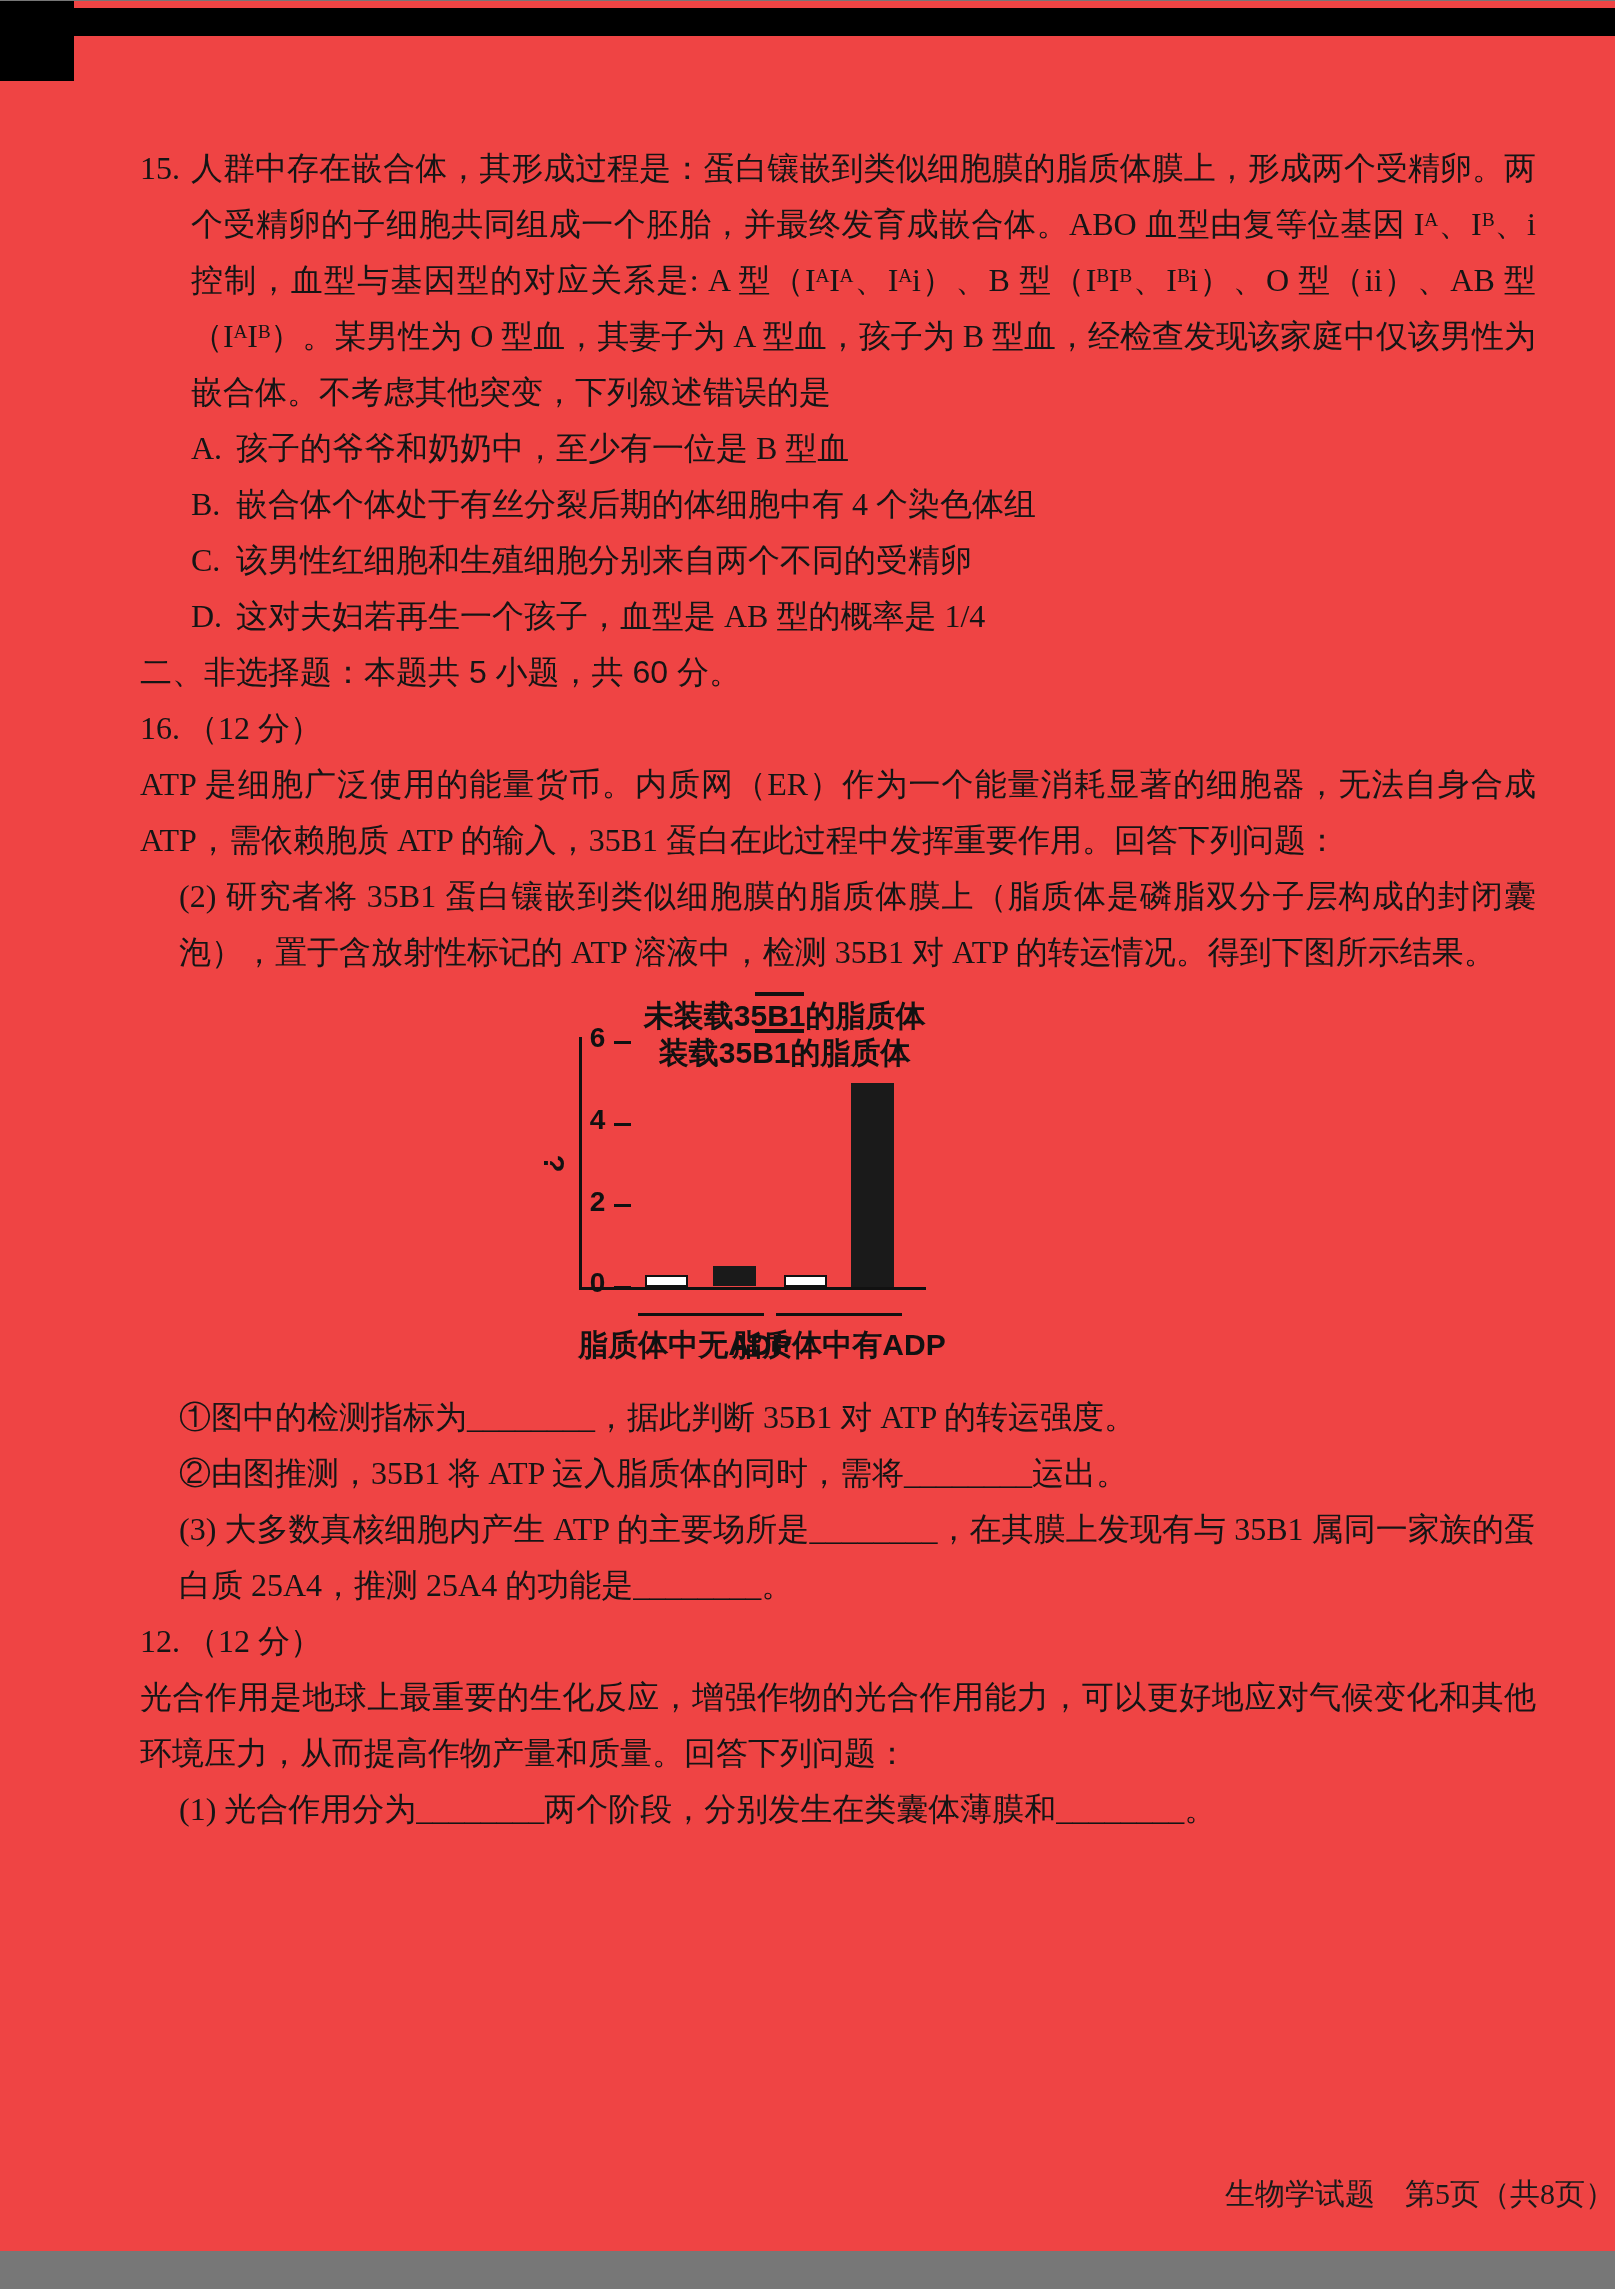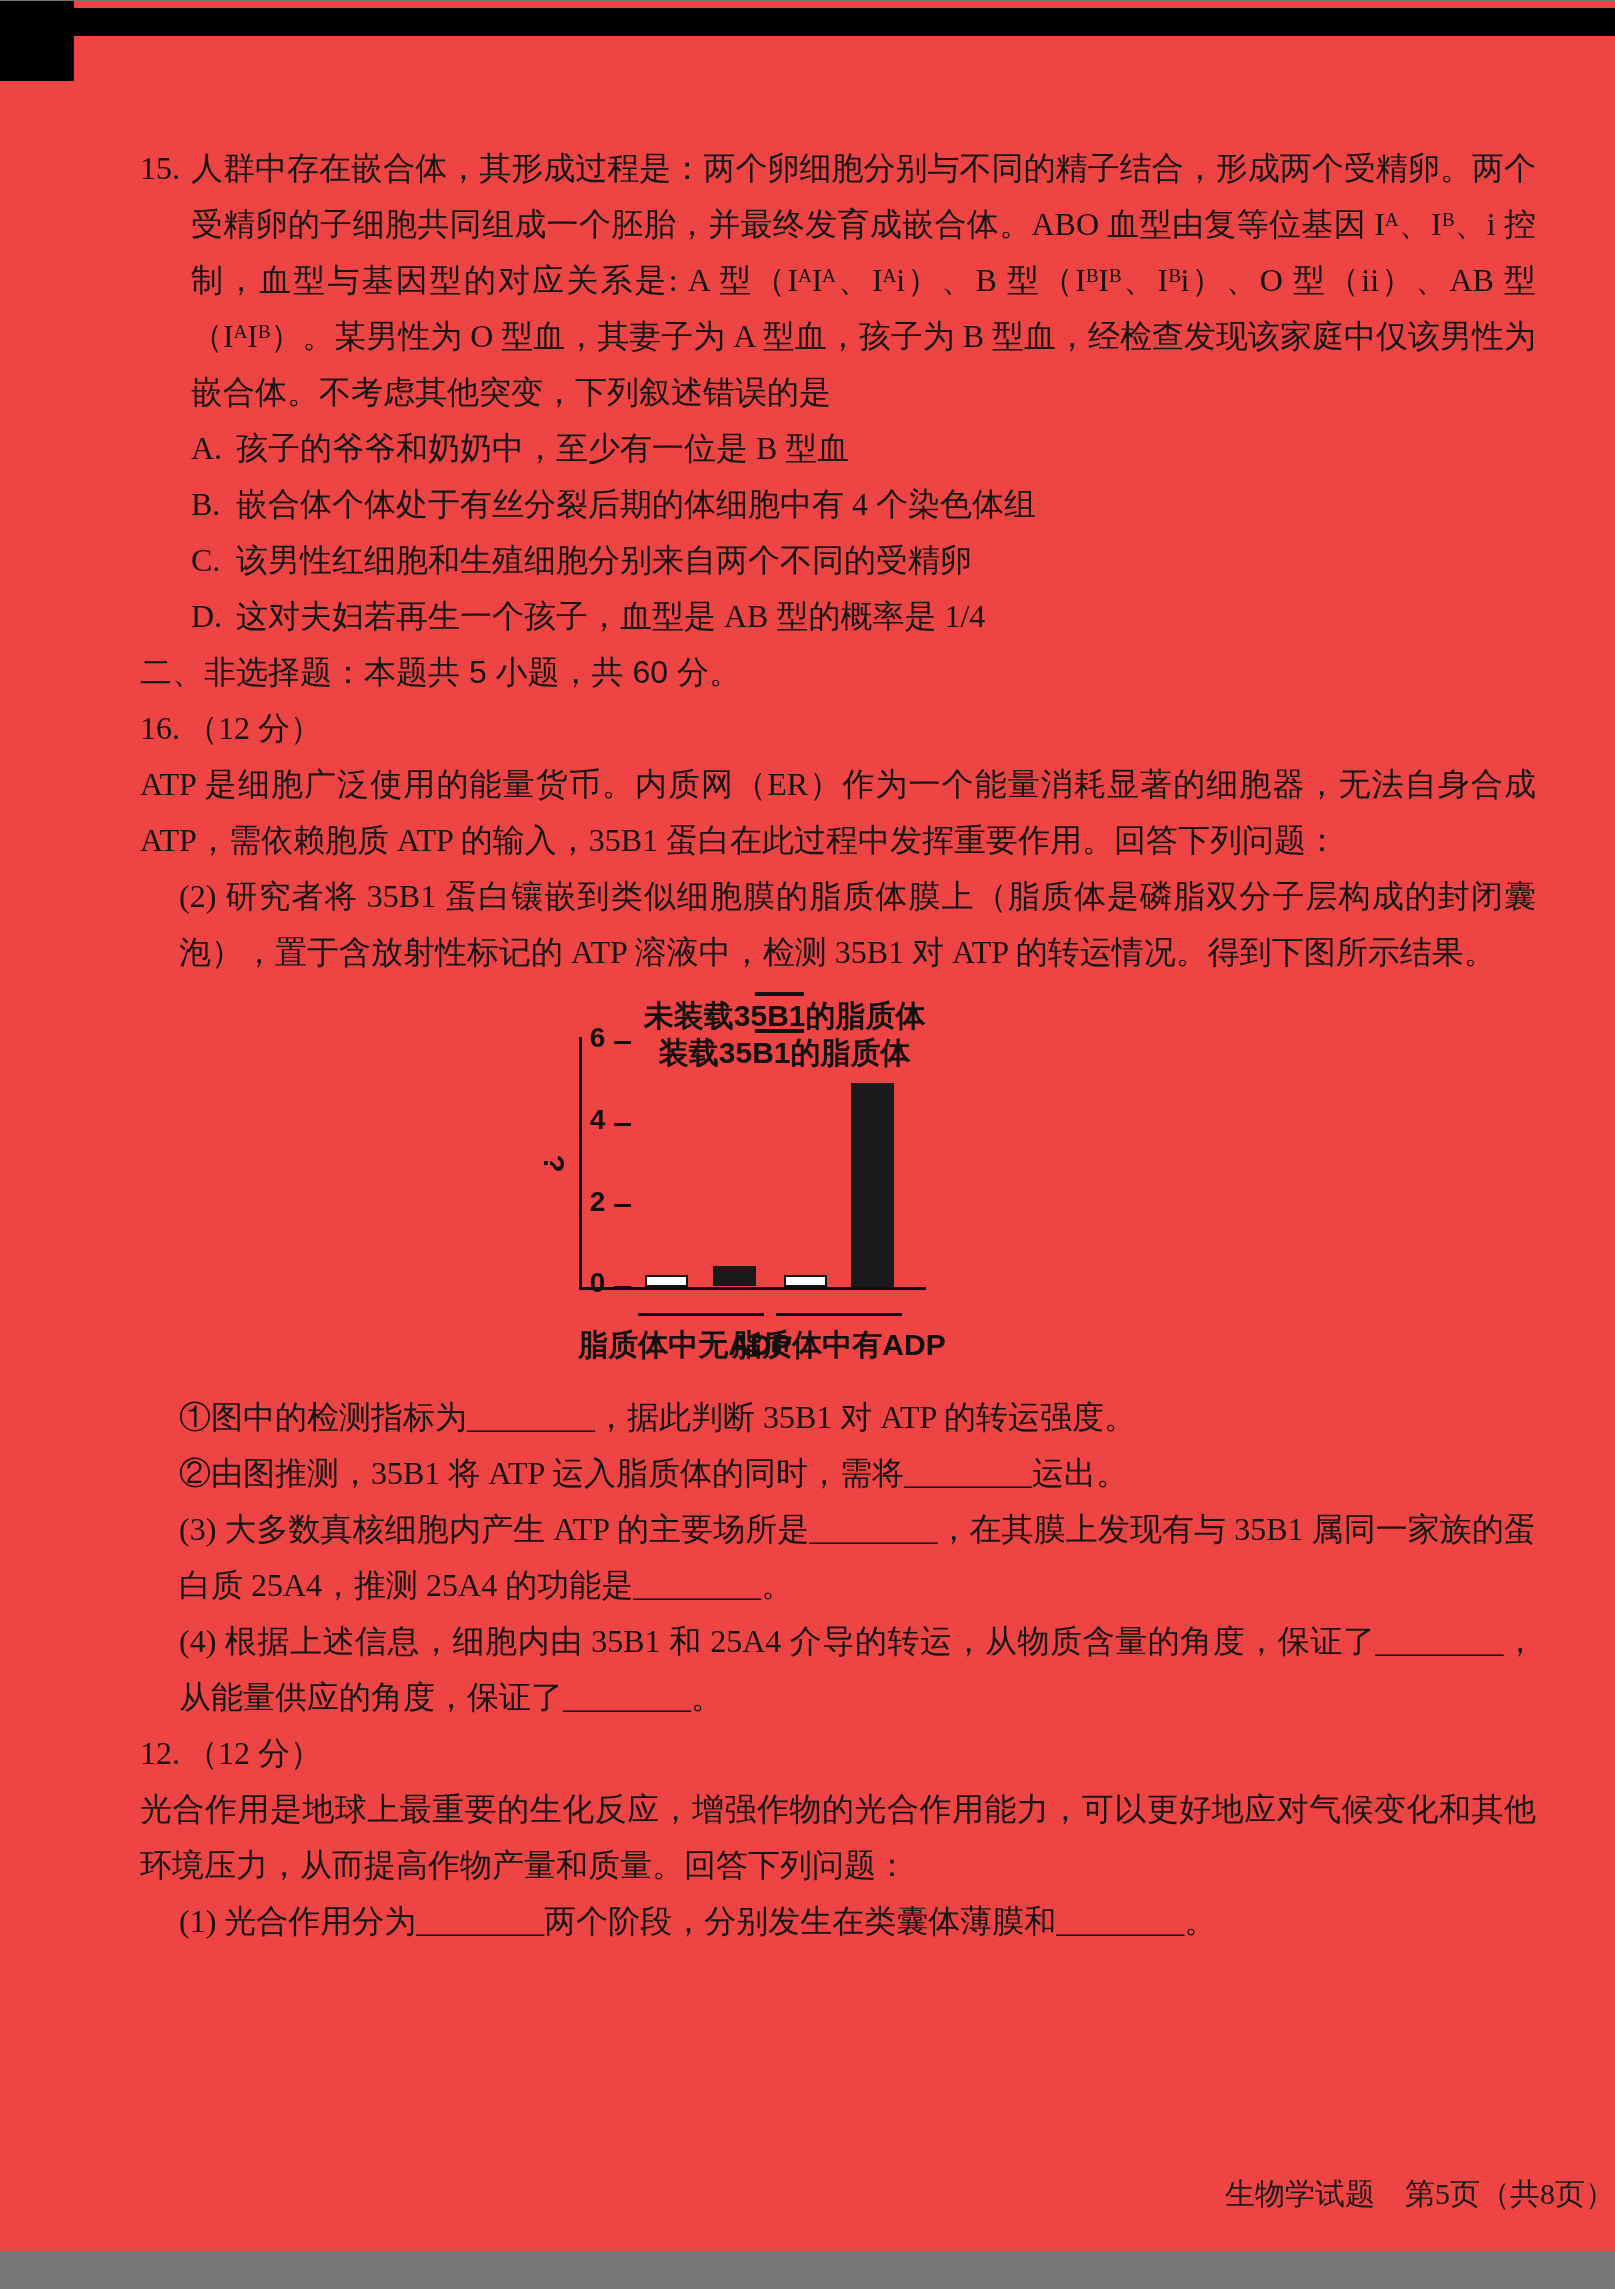--- a/index.html
+++ b/index.html
@@ -88,21 +88,21 @@
 <div class="page">
   <div class="scan-top-bar"></div>
   <div class="scan-corner-mark"></div>
 
   <div class="content">
 
     <section>
       <div class="q-row">
         <span class="q-num">15.</span>
         <div class="q-body">
-          <p>人群中存在嵌合体，其形成过程是：两个卵细胞分别与不同的精子结合，形成两个受精卵。两个受精卵的子细胞共同组成一个胚胎，并最终发育成嵌合体。ABO 血型由复等位基因 Iᴬ、Iᴮ、i 控制，血型与基因型的对应关系是: A 型（IᴬIᴬ、Iᴬi）、B 型（IᴮIᴮ、Iᴮi）、O 型（ii）、AB 型（IᴬIᴮ）。某男性为 O 型血，其妻子为 A 型血，孩子为 B 型血，经检查发现该家庭中仅该男性为嵌合体。不考虑其他突变，下列叙述错误的是</p>
+          <p>人群中存在嵌合体，其形成过程是：蛋白镶嵌到类似细胞膜的脂质体膜上，形成两个受精卵。两个受精卵的子细胞共同组成一个胚胎，并最终发育成嵌合体。ABO 血型由复等位基因 Iᴬ、Iᴮ、i 控制，血型与基因型的对应关系是: A 型（IᴬIᴬ、Iᴬi）、B 型（IᴮIᴮ、Iᴮi）、O 型（ii）、AB 型（IᴬIᴮ）。某男性为 O 型血，其妻子为 A 型血，孩子为 B 型血，经检查发现该家庭中仅该男性为嵌合体。不考虑其他突变，下列叙述错误的是</p>
           <div>
             <div class="option-row">
               <span class="option-label">A.</span>
               <span>孩子的爷爷和奶奶中，至少有一位是 B 型血</span>
             </div>
             <div class="option-row">
               <span class="option-label">B.</span>
               <span>嵌合体个体处于有丝分裂后期的体细胞中有 4 个染色体组</span>
             </div>
             <div class="option-row">
@@ -157,21 +157,20 @@
           <div class="legend-row">
             <span class="swatch swatch-black"></span>
             <span class="legend-label">装载35B1的脂质体</span>
           </div>
         </div>
       </figure>
 
       <p class="sub-item">①图中的检测指标为________，据此判断 35B1 对 ATP 的转运强度。</p>
       <p class="sub-item">②由图推测，35B1 将 ATP 运入脂质体的同时，需将________运出。</p>
       <p class="sub-item">(3) 大多数真核细胞内产生 ATP 的主要场所是________，在其膜上发现有与 35B1 属同一家族的蛋白质 25A4，推测 25A4 的功能是________。</p>
-      <p class="sub-item">(4) 根据上述信息，细胞内由 35B1 和 25A4 介导的转运，从物质含量的角度，保证了________，从能量供应的角度，保证了________。</p>
     </section>
 
     <section>
       <p class="q-head">
         <span>12.</span><span class="q-score">（12 分）</span>
       </p>
       <p>光合作用是地球上最重要的生化反应，增强作物的光合作用能力，可以更好地应对气候变化和其他环境压力，从而提高作物产量和质量。回答下列问题：</p>
       <p class="sub-item">(1) 光合作用分为________两个阶段，分别发生在类囊体薄膜和________。</p>
     </section>
 

